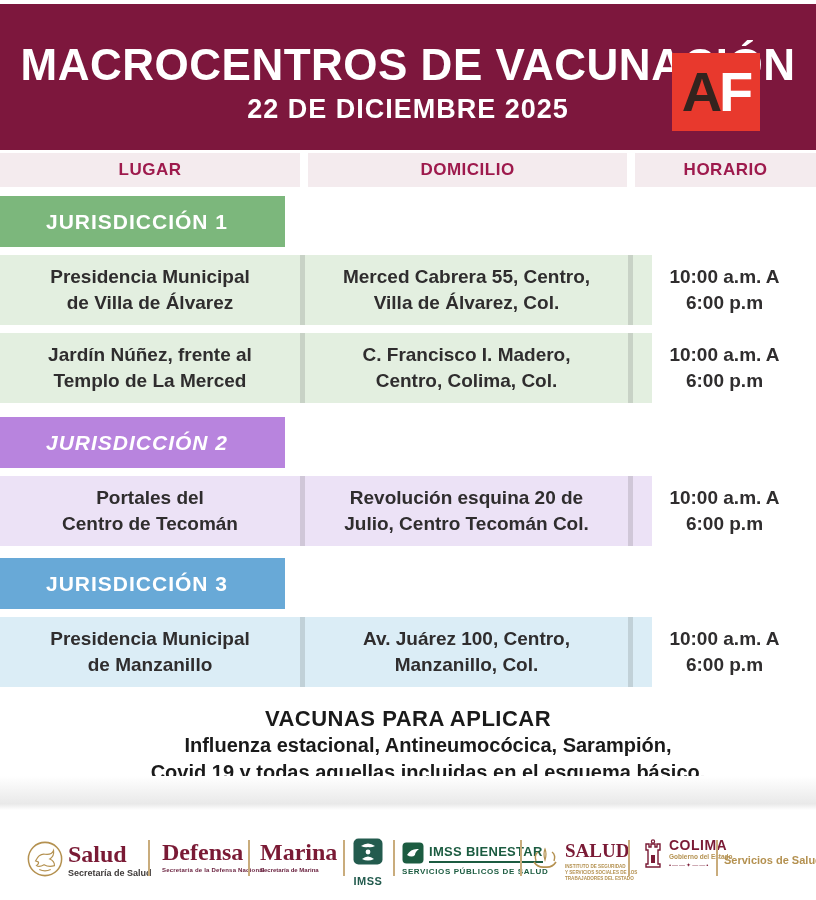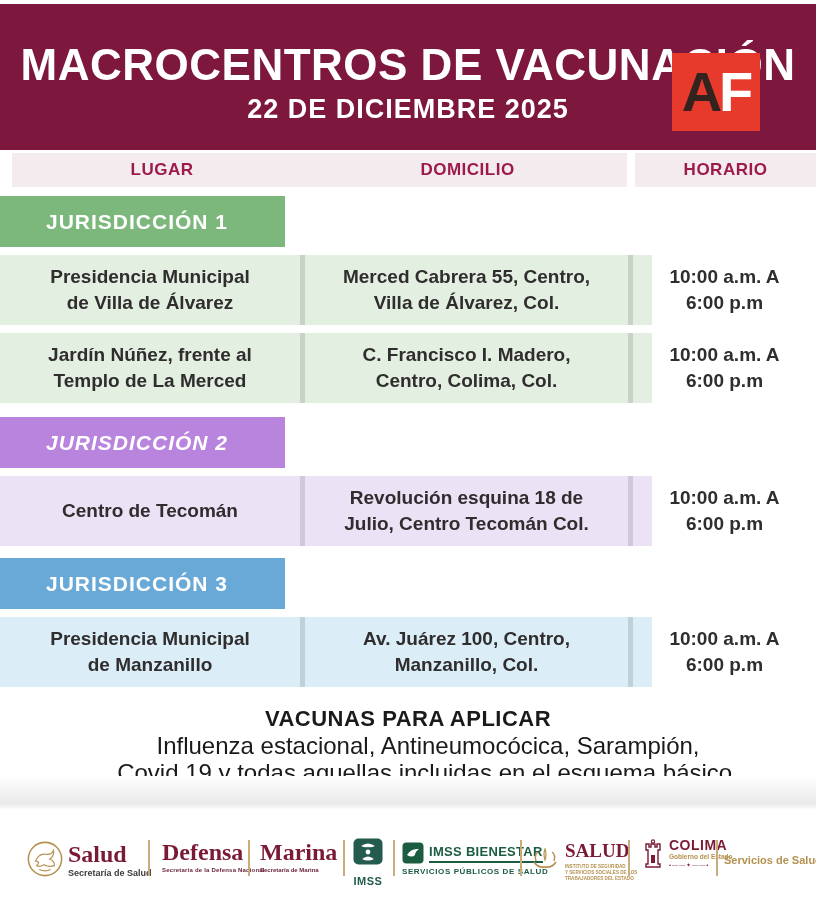--- a/index.html
+++ b/index.html
@@ -13,21 +13,21 @@
   .header .date{margin-top:4px;font-size:27px;font-weight:bold;letter-spacing:1px;}
   .af-logo{position:absolute;top:53px;left:672px;width:88px;height:78px;background:#E8392D;
            display:flex;align-items:center;justify-content:center;font-weight:bold;font-size:56px;
            letter-spacing:-3px;line-height:1;}
   .af-logo .a{color:#33231E;}
   .af-logo .f{color:#ffffff;}
 
   
   .colhead{position:absolute;top:153px;height:34px;background:#F4EBEE;color:#9E1A4D;
            font-weight:bold;font-size:17px;letter-spacing:.5px;line-height:34px;text-align:center;}
-  .ch1{left:12px;width:300px;}
+  .ch1{left:0;width:300px;}
   .ch2{left:308px;width:319px;}
   .ch3{left:635px;width:181px;}
 
   
   .badge{position:absolute;left:0;width:285px;height:51px;color:#fff;font-weight:bold;
          font-size:21px;letter-spacing:1px;display:flex;align-items:center;
          padding-left:46px;box-sizing:border-box;white-space:nowrap;}
   .badge.j1{top:196px;background:#7CB77C;}
   .badge.j2{top:417px;background:#B884DE;font-style:italic;}
   .badge.j3{top:558px;background:#68A9D7;}
@@ -42,21 +42,21 @@
         text-align:center;font-weight:bold;color:#2F2D2E;font-size:19px;line-height:26px;}
   .c1{left:0;width:300px;}
   .c2{left:305px;width:323px;}
   .c3{left:633px;width:183px;}
   .vdiv{position:absolute;top:0;width:5px;height:100%;background:rgba(60,60,60,.16);}
   .d1{left:300px;} .d2{left:628px;}
 
   
   .vac{position:absolute;top:706px;left:0;width:816px;text-align:center;color:#1A1A1A;}
   .vac .vtitle{font-size:22px;font-weight:bold;letter-spacing:.5px;}
-  .vac .vline{font-size:24px;font-weight:normal;line-height:27px;padding-left:40px;}
+  .vac .vline{font-size:20px;font-weight:bold;line-height:27px;padding-left:40px;}
   .vac .vline:first-of-type{margin-top:9px;}
 
   .shade{position:absolute;top:776px;left:0;width:816px;height:34px;
          background:linear-gradient(180deg,#ffffff 0%,#e9e9e9 82%,#ffffff 100%);}
 
   
   .footer{position:absolute;top:830px;left:0;width:816px;height:64px;background:#fff;}
   .fdiv{position:absolute;top:10px;width:2px;height:36px;background:#C9AC7C;}
   .serifname{font-family:"Liberation Serif",serif;font-weight:bold;color:#7A1A35;line-height:1;}
   .fsub{font-weight:bold;color:#6B2340;}
@@ -144,24 +144,25 @@
       <span>6:00 p.m</span>
     </div>
     <div class="vdiv d1"></div>
     <div class="vdiv d2"></div>
   </div>
 
   <div class="badge j2">JURISDICCIÓN 2</div>
 
   <div class="row p r3">
     <div class="cell c1">
+      <span>Portales del</span>
       <span>Centro de Tecomán</span>
     </div>
     <div class="cell c2">
-      <span>Revolución esquina 18 de</span>
+      <span>Revolución esquina 20 de</span>
       <span>Julio, Centro Tecomán Col.</span>
     </div>
     <div class="cell c3">
       <span>10:00 a.m. A</span>
       <span>6:00 p.m</span>
     </div>
     <div class="vdiv d1"></div>
     <div class="vdiv d2"></div>
   </div>
 

